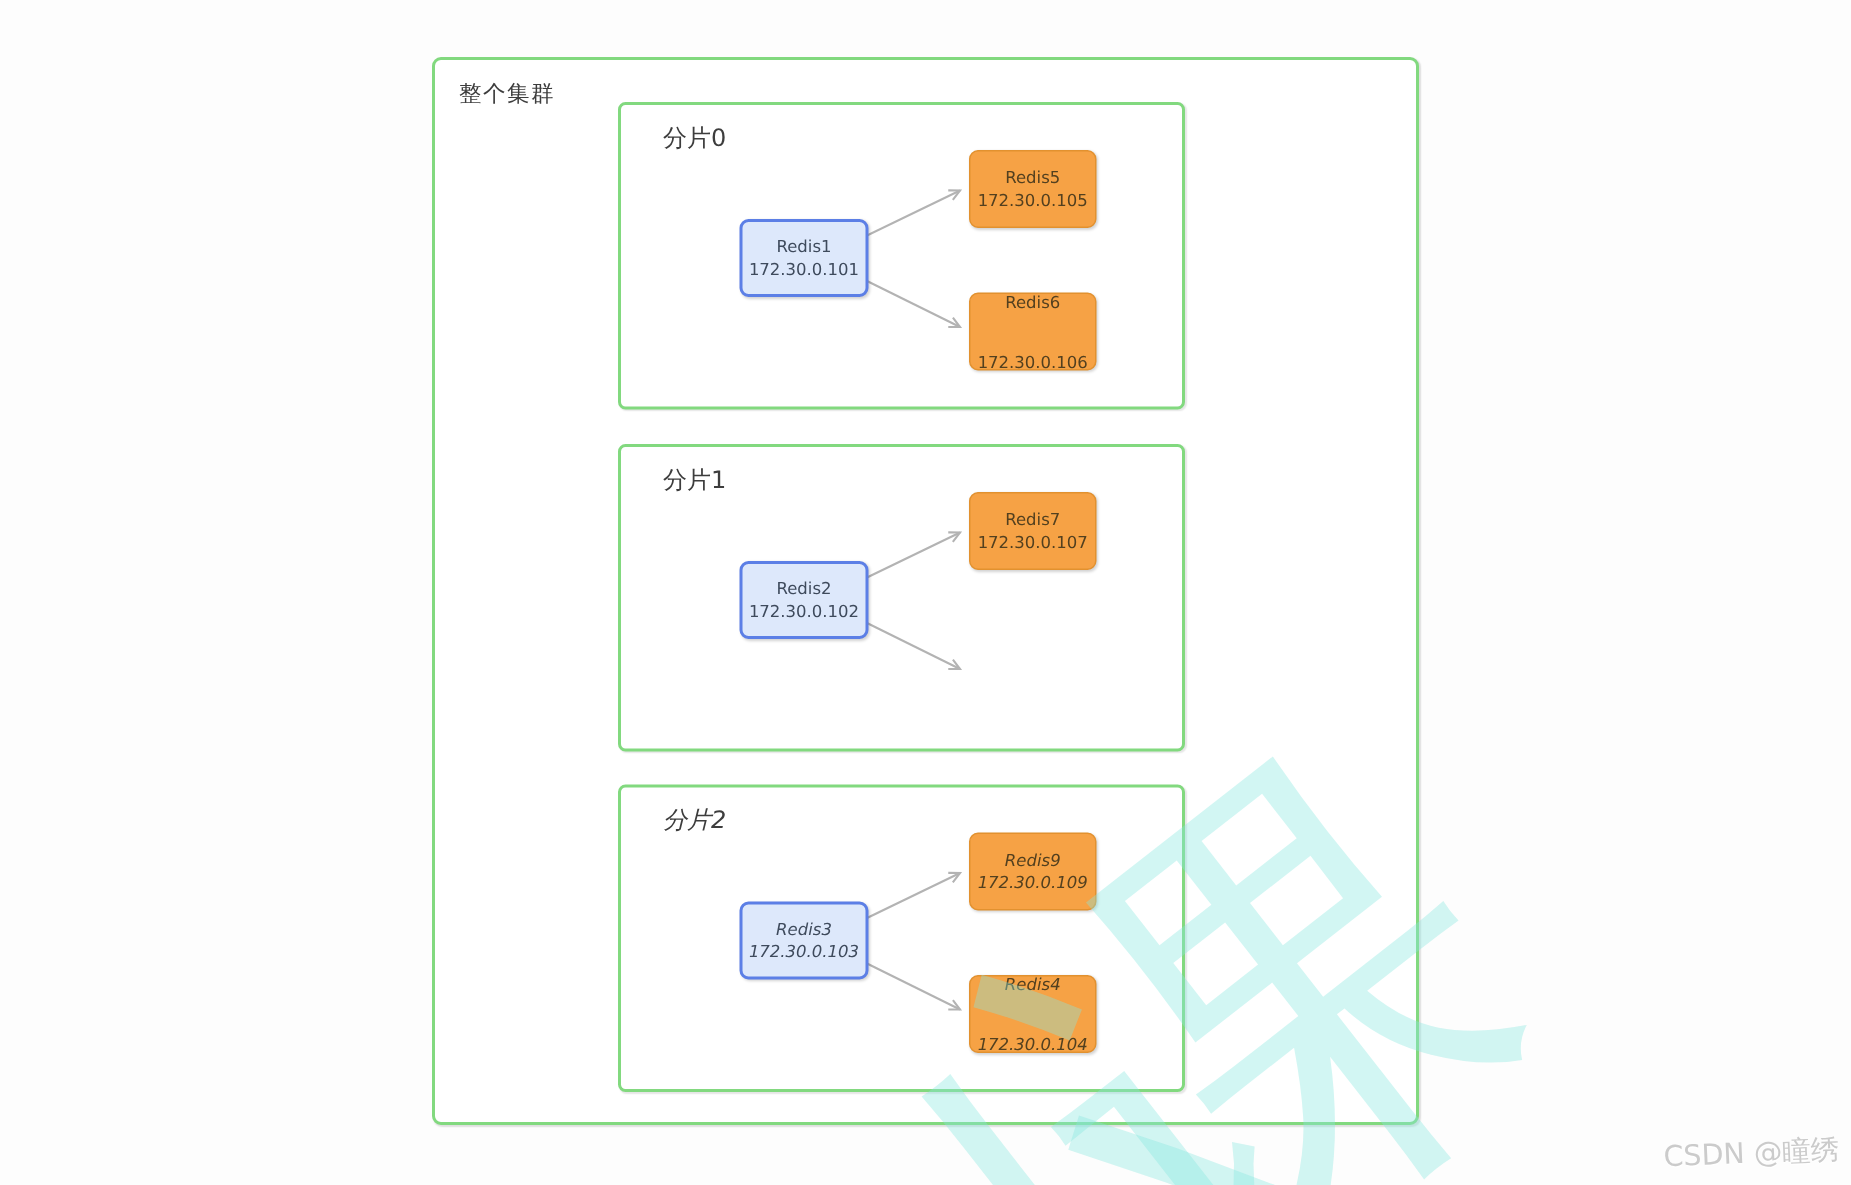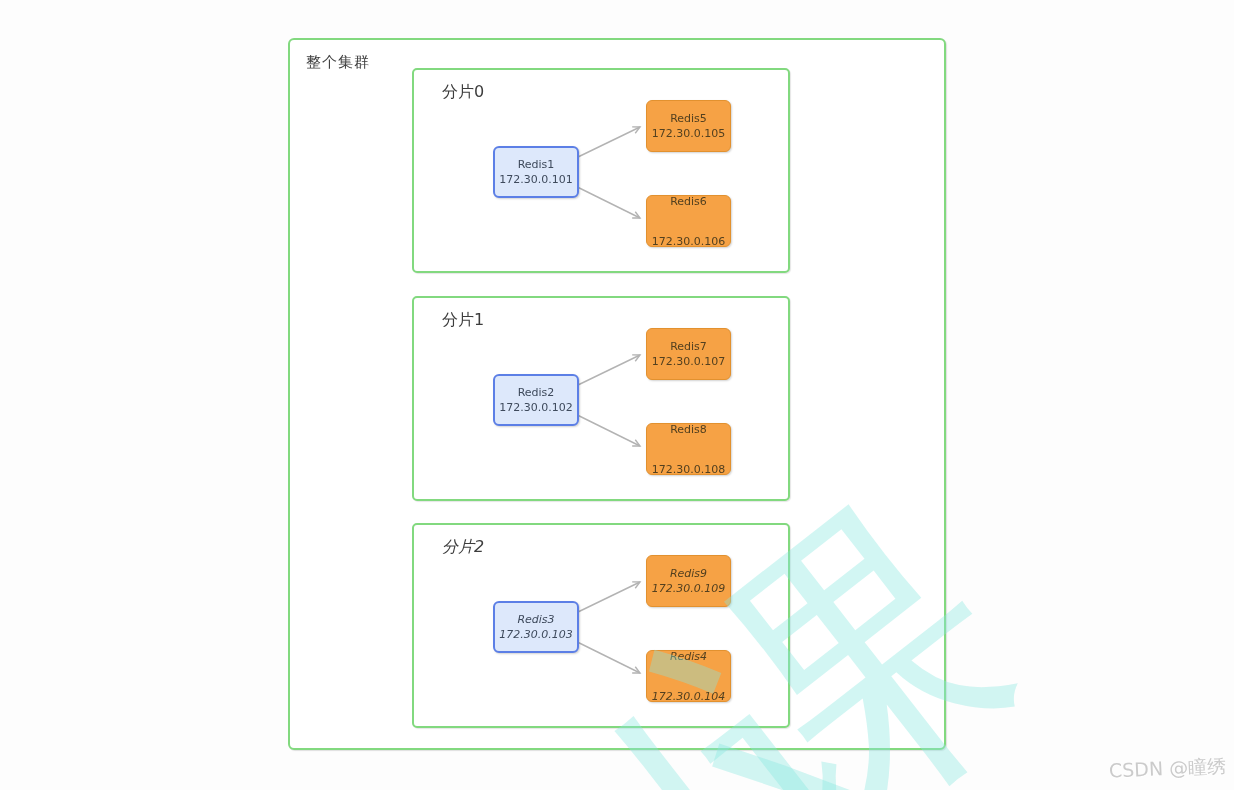--- a/index.html
+++ b/index.html
@@ -157,24 +157,20 @@
       </svg>
       <div class="shard-label">分片1</div>
       <div class="node node-master">
         <div class="node-name">Redis2</div>
         <div class="node-ip">172.30.0.102</div>
       </div>
       <div class="node node-replica r0">
         <div class="node-name">Redis7</div>
         <div class="node-ip">172.30.0.107</div>
       </div>
-      <div class="node node-replica r1">
-        <div class="node-name">Redis8</div>
-        <div class="node-ip">172.30.0.108</div>
-      </div>
     </div>
 
     <div class="shard-box shard-2">
       <svg class="arrows-svg" viewBox="0 0 378 205">
         <line x1="133" y1="102" x2="226" y2="57" stroke="#b3b3b3" stroke-width="1.4" marker-end="url(#arrowhead)"></line>
         <line x1="133" y1="102" x2="226" y2="148" stroke="#b3b3b3" stroke-width="1.4" marker-end="url(#arrowhead)"></line>
       </svg>
       <div class="shard-label">分片2</div>
       <div class="node node-master">
         <div class="node-name">Redis3</div>

